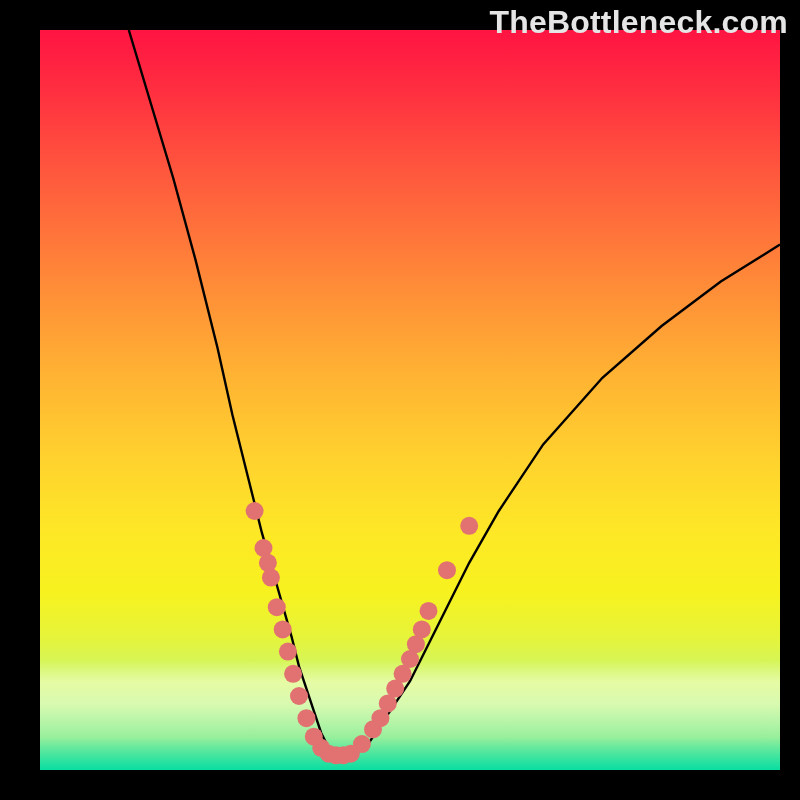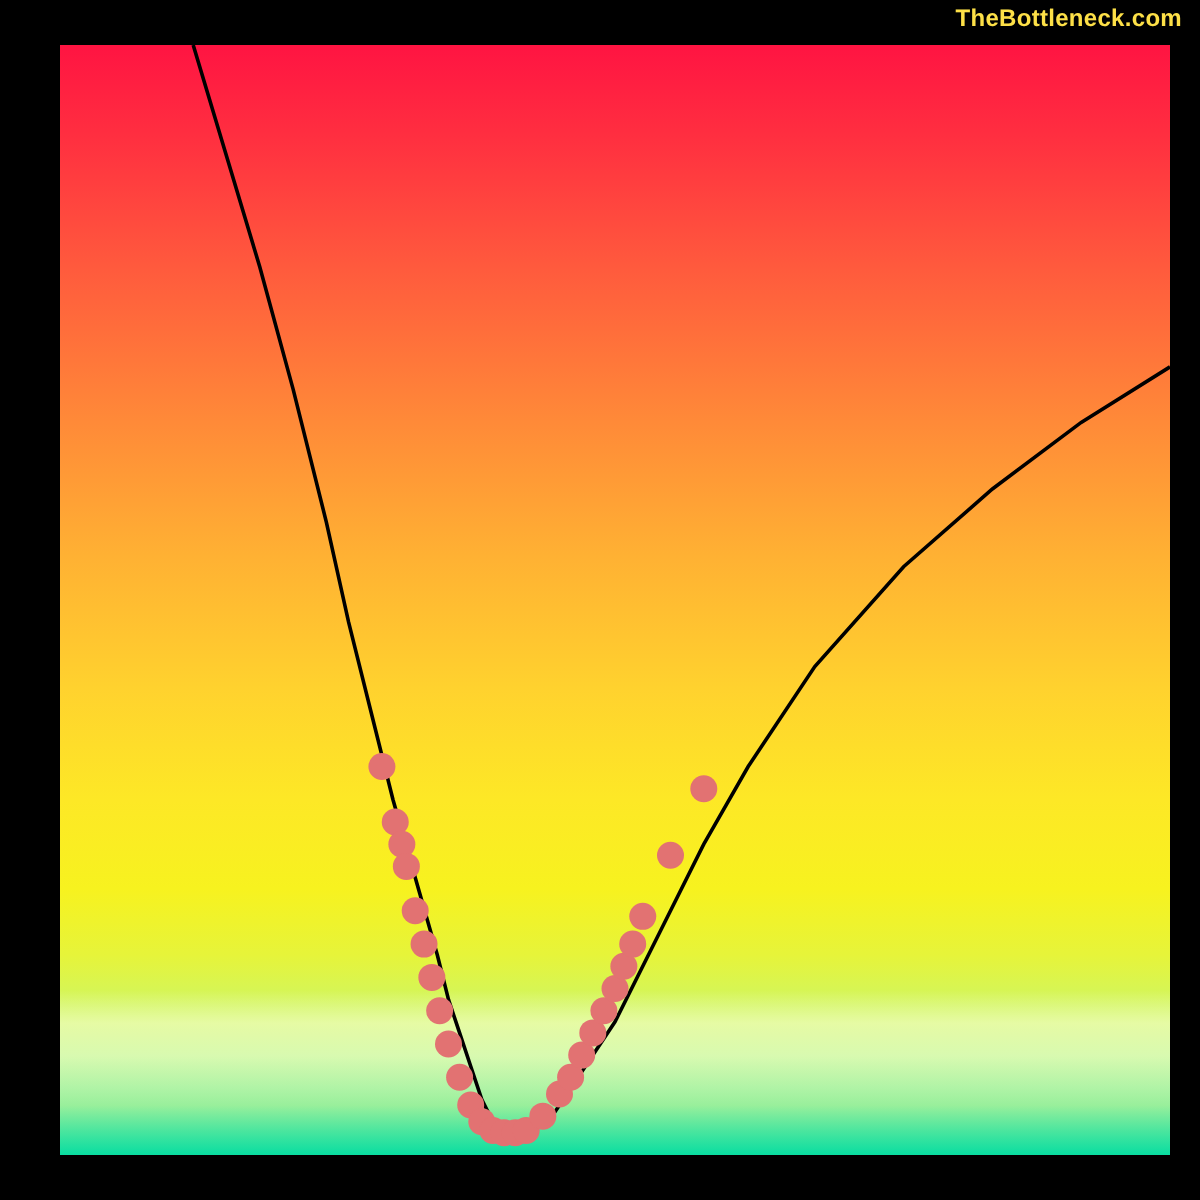--- a/index.html
+++ b/index.html
@@ -14,22 +14,22 @@
   .frame {
     position: relative;
     width: 800px;
     height: 800px;
     background: #000;
   }
   .watermark {
     position: absolute;
     top: 4px;
     right: 12px;
-    color: #fde047;
-    font-size: 16px;
+    color: #e5e5e5;
+    font-size: 32px;
     font-weight: bold;
     letter-spacing: 0.2px;
     z-index: 10;
   }
   .plot {
     position: absolute;
     left: 40px;
     top: 30px;
     width: 740px;
     height: 740px;

